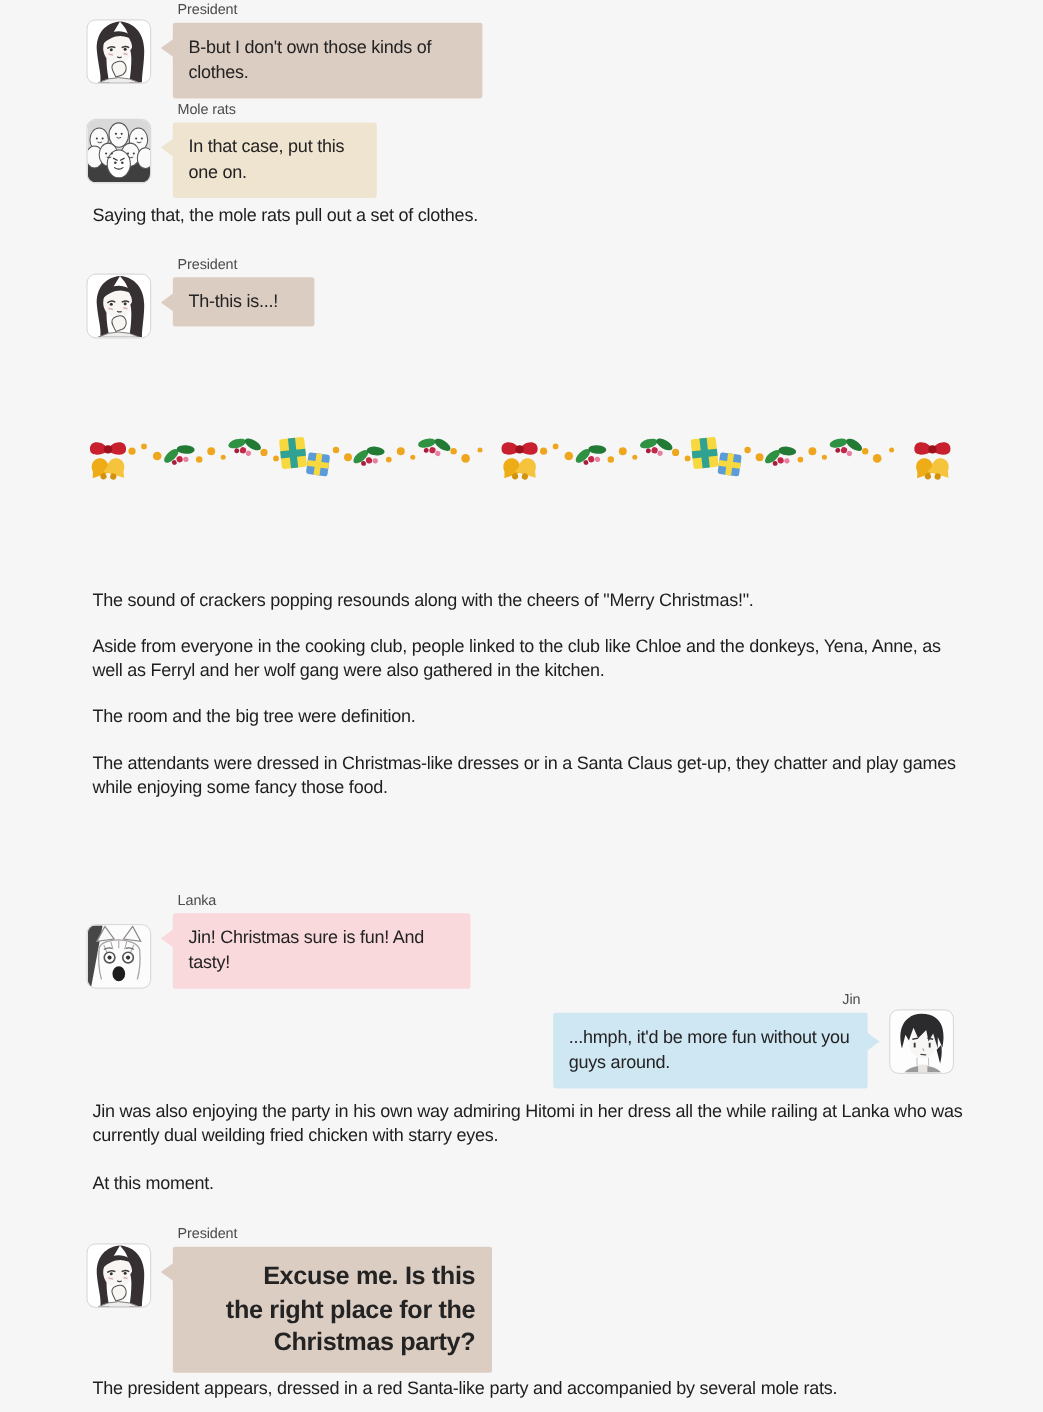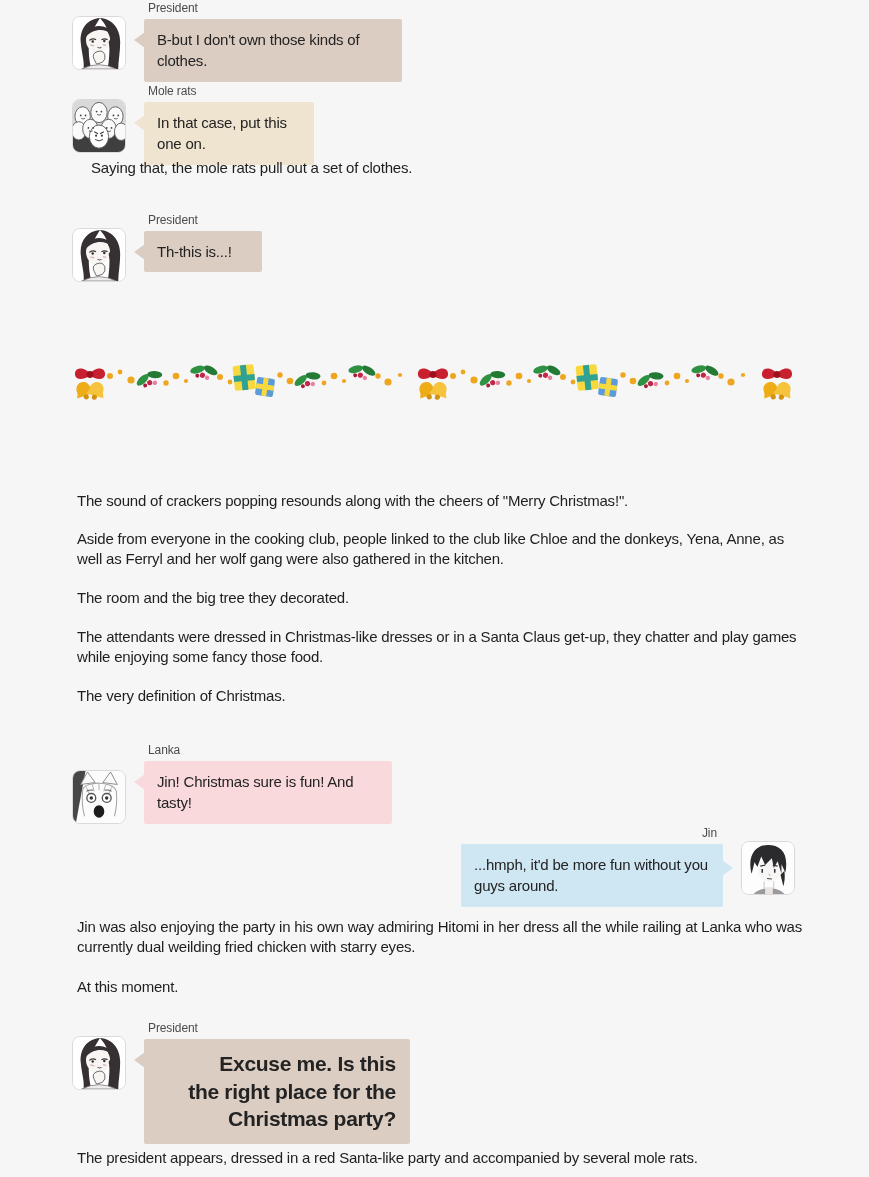--- a/index.html
+++ b/index.html
@@ -207,21 +207,21 @@
         <svg>
           <use href="#av-molerats"></use>
         </svg>
       </div>
     <div class="msg">
       <div class="name">Mole rats</div>
       <div class="bubble" style="width: 170px; --bc: #efe4cf;">In that case, put this one on.</div>
     </div>
   </div>
 
-  <p class="narr" style="top:158px;margin-left:14px;">Saying that, the mole rats pull out a set of clothes.</p>
+  <p class="narr" style="top:170px;">Saying that, the mole rats pull out a set of clothes.</p>
 
   <div class="chat left" style="left:72px; top:213px;">
     <div class="avatar">
         <svg>
           <use href="#av-president"></use>
         </svg>
       </div>
     <div class="msg">
       <div class="name">President</div>
       <div class="bubble" style="width: 118px; --bc: #dccdc3;">Th-this is...!</div>
@@ -229,23 +229,22 @@
   </div>
 
   <svg class="divider" width="724" height="52" viewBox="0 0 724 52">
     <use href="#dv-half"></use>
     <use href="#dv-half" x="343"></use>
     <use href="#dv-bell" transform="translate(705,28)"></use>
   </svg>
 
   <p class="narr" style="top:491px;">The sound of crackers popping resounds along with the cheers of "Merry Christmas!".</p>
   <p class="narr" style="top:529px;">Aside from everyone in the cooking club, people linked to the club like Chloe and the donkeys, Yena, Anne, as well as Ferryl and her wolf gang were also gathered in the kitchen.</p>
-  <p class="narr" style="top:588px;">The room and the big tree they decorated.</p>
+  <p class="narr" style="top:588px;">The room and the big tree were definition.</p>
   <p class="narr" style="top:627px;">The attendants were dressed in Christmas-like dresses or in a Santa Claus get-up, they chatter and play games while enjoying some fancy those food.</p>
-  <p class="narr" style="top:686px;">The very definition of Christmas.</p>
 
   <div class="chat left" style="left:72px; top:743px;align-items:flex-end;">
     <div class="avatar">
         <svg>
           <use href="#av-lanka"></use>
         </svg>
       </div>
     <div class="msg">
       <div class="name">Lanka</div>
       <div class="bubble" style="width: 248px; --bc: #f9d9dc;">Jin! Christmas sure is fun! And tasty!</div>

